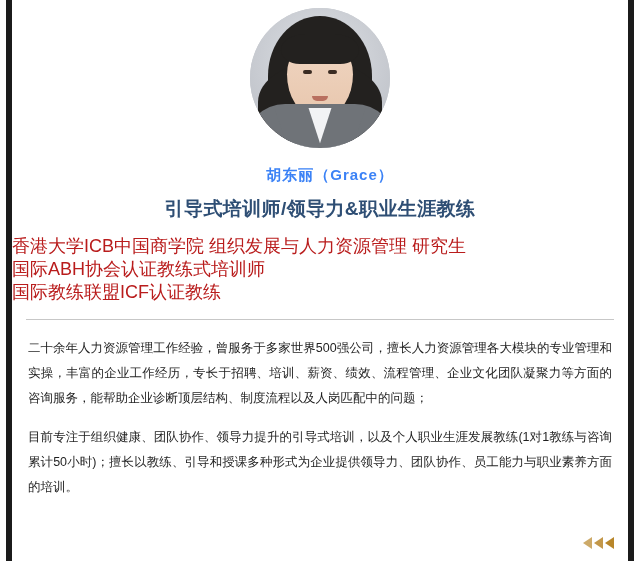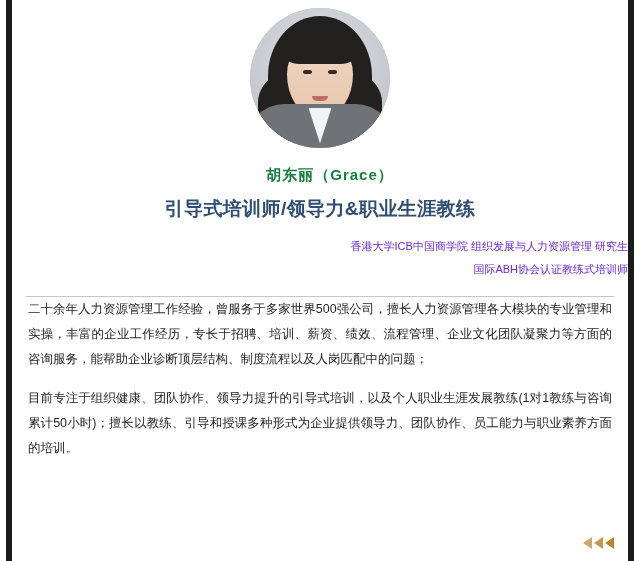--- a/index.html
+++ b/index.html
@@ -168,52 +168,52 @@
     background: #6f7378;
     z-index: 5;
   }
   .ph-lapel-l { left: 32px; transform: skewX(18deg); }
   .ph-lapel-r { right: 32px; transform: skewX(-18deg); }
 
   
   .name {
     margin-top: 18px;
     text-align: center;
-    color: #15803d;
+    color: #3b82f6;
     font-size: 15px;
     font-weight: bold;
     letter-spacing: 1px;
     padding-left: 20px;
   }
   .role {
     margin-top: 11px;
     text-align: center;
     color: #2e4e74;
     font-size: 19px;
     font-weight: bold;
     letter-spacing: 0.4px;
   }
   .credentials {
     margin-top: 13px;
-    text-align: right;
-    color: #6d28d9;
-    font-size: 11px;
+    text-align: left;
+    color: #b91c1c;
+    font-size: 18px;
     line-height: 23px;
   }
   .credentials div { white-space: nowrap; }
 
   .divider {
     margin: 15px 14px 0 14px;
     height: 1px;
     background: #c7c7c7;
   }
 
   
   .body-text {
-    margin: 0 16px 0 16px;
+    margin: 16px 16px 0 16px;
     color: #1f1f1f;
     font-size: 12.5px;
     line-height: 25px;
     text-align: justify;
     text-justify: inter-ideograph;
   }
   .body-text p {
     margin: 0 0 14px 0;
   }
 
@@ -269,20 +269,21 @@
         <div class="ph-lapel-r"></div>
       </div>
     </div>
 
     <div class="name">胡东丽（Grace）</div>
     <div class="role">引导式培训师/领导力&amp;职业生涯教练</div>
 
     <div class="credentials">
       <div>香港大学ICB中国商学院 组织发展与人力资源管理 研究生</div>
       <div>国际ABH协会认证教练式培训师</div>
+      <div>国际教练联盟ICF认证教练</div>
     </div>
 
     <div class="divider"></div>
 
     <div class="body-text">
       <p>二十余年人力资源管理工作经验，曾服务于多家世界500强公司，擅长人力资源管理各大模块的专业管理和实操，丰富的企业工作经历，专长于招聘、培训、薪资、绩效、流程管理、企业文化团队凝聚力等方面的咨询服务，能帮助企业诊断顶层结构、制度流程以及人岗匹配中的问题；</p>
       <p>目前专注于组织健康、团队协作、领导力提升的引导式培训，以及个人职业生涯发展教练(1对1教练与咨询累计50小时)；擅长以教练、引导和授课多种形式为企业提供领导力、团队协作、员工能力与职业素养方面的培训。</p>
     </div>
 
     <div class="arrows">

